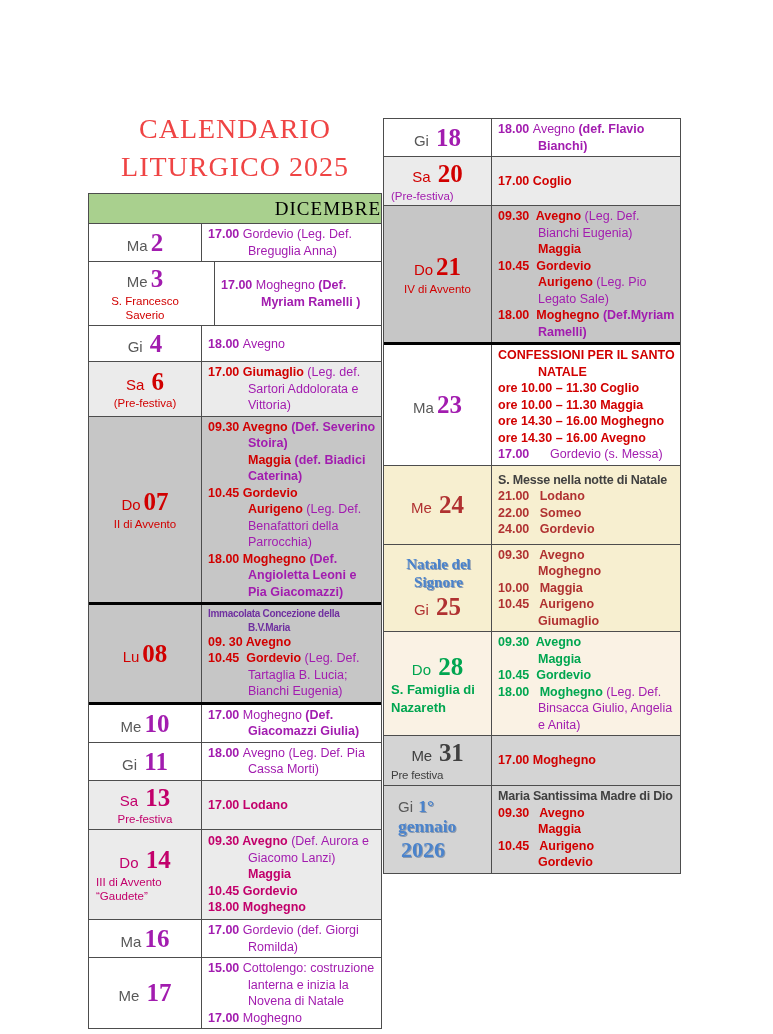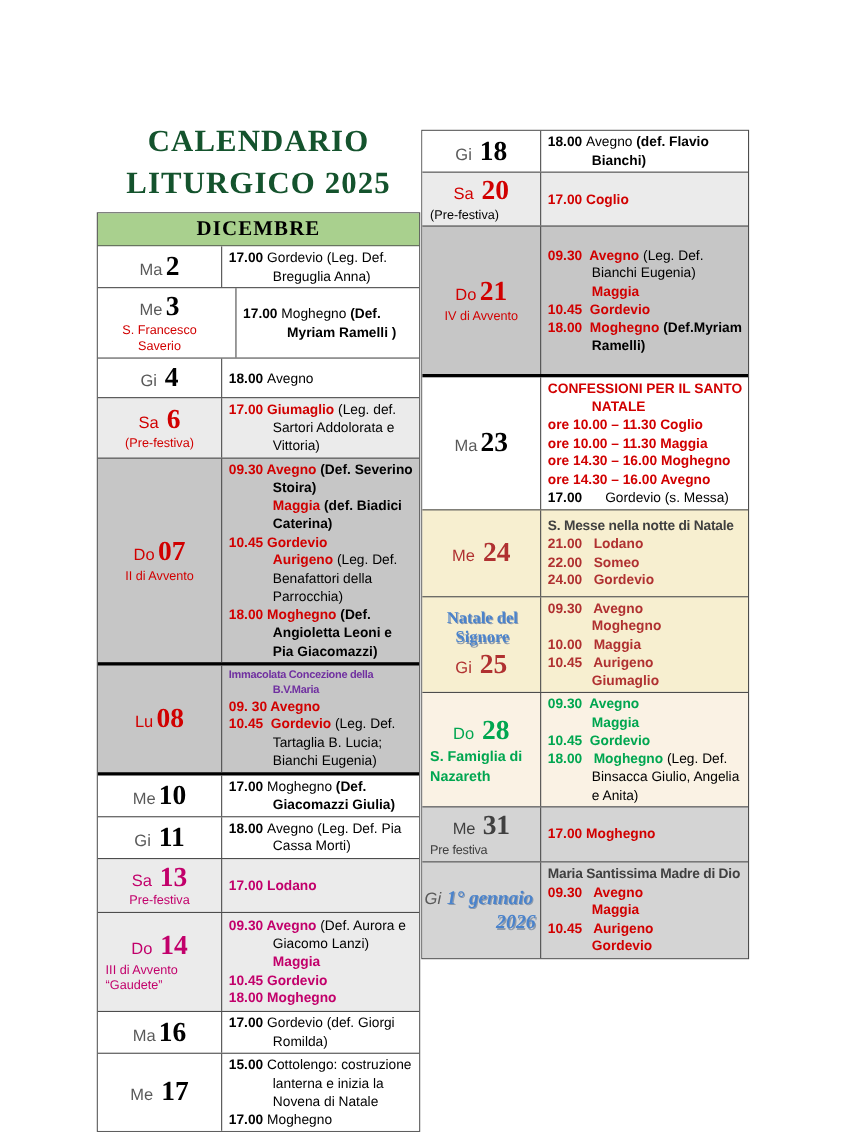--- a/index.html
+++ b/index.html
@@ -4,76 +4,76 @@
 <style>
   * { margin:0; padding:0; box-sizing:border-box; }
   html,body { background:#fff; }
   .page {
     position:relative; width:773px; height:1034px; background:#ffffff;
     font-family:"Liberation Sans", sans-serif; color:#000; overflow:hidden;
   }
   .page-title {
     position:absolute; left:88px; top:110px; width:294px;
     text-align:center; font-family:"Liberation Serif", serif;
-    font-weight:bold; font-size:28px; line-height:1.35; letter-spacing:1px; color:#14532d;
+    font-weight:normal; font-size:28px; line-height:1.35; letter-spacing:1px; color:#ef4444;
   }
   .cal-table {
     position:absolute; border:1px solid #4d4d4d; background:#fff;
   }
   .cal-table.left  { left:88px;  top:193px; width:294px; }
   .cal-table.right { left:383px; top:118px; width:298px; }
   .month-header {
     background:#A9D08E; border-bottom:1px solid #4d4d4d;
-    text-align:center; font-family:"Liberation Serif", serif;
-    font-weight:bold; font-size:19px; letter-spacing:1px; padding:4px 0 3px 0;
+    text-align:right; font-family:"Liberation Serif", serif;
+    font-weight:normal; font-size:19px; letter-spacing:1px; padding:4px 0 3px 0;
   }
   .cal-row { display:flex; border-top:1px solid #4d4d4d; }
   .cal-row:first-child { border-top:none; }
   .cal-table.right .cal-row:first-child { border-top:none; }
   .cal-row.t-thick { border-top:3px solid #000; }
   .theme-white { background:#ffffff; }
   .theme-lg    { background:#EBEBEB; }
   .theme-dg    { background:#C6C6C6; }
   .theme-mg    { background:#D4D4D4; }
   .theme-cream { background:#F7EFD0; }
   .theme-ivory { background:#FAF2E4; }
   .date-cell {
     display:flex; flex-direction:column; justify-content:center;
     text-align:center; padding:2px 4px; flex:none;
   }
   .cal-table.left  .date-cell { width:112px; }
   .cal-table.right .date-cell { width:107px; }
-  .date-cell.d-left { text-align:left; padding-left:2px;font-style:italic; }
+  .date-cell.d-left { text-align:left; padding-left:14px; }
   .day-line { line-height:1.1; padding:1px 0; }
   .day-prefix { font-size:15px; }
   .day-num {
     font-family:"Liberation Serif", serif; font-weight:bold;
     font-size:25px; margin-left:3px;
   }
   .sub { font-size:11.5px; line-height:1.3; }
   .sub.left { text-align:left; padding-left:3px; }
   .sub.b { font-size:13px; font-weight:bold; line-height:1.35; }
   .pre-line { text-align:center; line-height:1.25; padding-left:2px; }
   .deco {
     font-family:"Liberation Serif", serif; font-weight:bold;
     color:#4A83CC; text-shadow:1px 1px 0 #8d9aac;
   }
   .pre-line.deco { font-size:15px; }
   .day-num.deco { font-size:17.5px; margin-left:1px; }
-  .sub.deco { font-size:18px; line-height:1.15;text-align:right; }
+  .sub.deco { font-size:22px; line-height:1.15; }
   .ev-cell {
     flex:1; border-left:1px solid #4d4d4d;
     padding:2px 3px 2px 6px; font-size:12.5px; line-height:1.32;
     display:flex; flex-direction:column; justify-content:center;
   }
   .ev-line { padding-left:40px; text-indent:-40px; white-space:pre-wrap; }
   .ev-line.ind { text-indent:0; }
   .ev-line.small { font-size:10px; letter-spacing:-0.3px; }
   .b { font-weight:bold; }
-  .blk  { color:#000000; }
+  .blk  { color:#a21caf; }
   .gry  { color:#595959; }
   .red  { color:#D10000; }
   .mag  { color:#C2006B; }
   .dred { color:#B03131; }
   .grn  { color:#00A650; }
   .blu  { color:#404040; letter-spacing:-0.2px; }
   .pur  { color:#7030A0; }
 </style>
 </head>
 <body>
@@ -223,20 +223,21 @@
         </div>
         <div class="cal-row theme-dg" style="min-height: 135px;">
           <div class="date-cell">
             <div class="day-line"><span class="day-prefix red">Do</span><span class="day-num red">21</span></div>
             <div class="sub red">IV di Avvento</div>
           </div>
           <div class="ev-cell">
             <div class="ev-line"><span class="b red">09.30  Avegno </span><span class="blk">(Leg. Def. Bianchi Eugenia)</span></div>
             <div class="ev-line ind"><span class="b red">Maggia</span></div>
             <div class="ev-line"><span class="b red">10.45  Gordevio</span></div>
+            <div class="ev-line ind"><span class="b red">Aurigeno </span><span class="blk">(Leg. Pio Legato Sale)</span></div>
             <div class="ev-line"><span class="b red">18.00  Moghegno </span><span class="b blk">(Def.Myriam Ramelli)</span></div>
           </div>
         </div>
         <div class="cal-row theme-white t-thick" style="min-height: 115px;">
           <div class="date-cell">
             <div class="day-line"><span class="day-prefix gry">Ma</span><span class="day-num blk">23</span></div>
           </div>
           <div class="ev-cell">
             <div class="ev-line"><span class="b red">CONFESSIONI PER IL SANTO NATALE</span></div>
             <div class="ev-line"><span class="b red">ore 10.00 – 11.30 Coglio</span></div>

